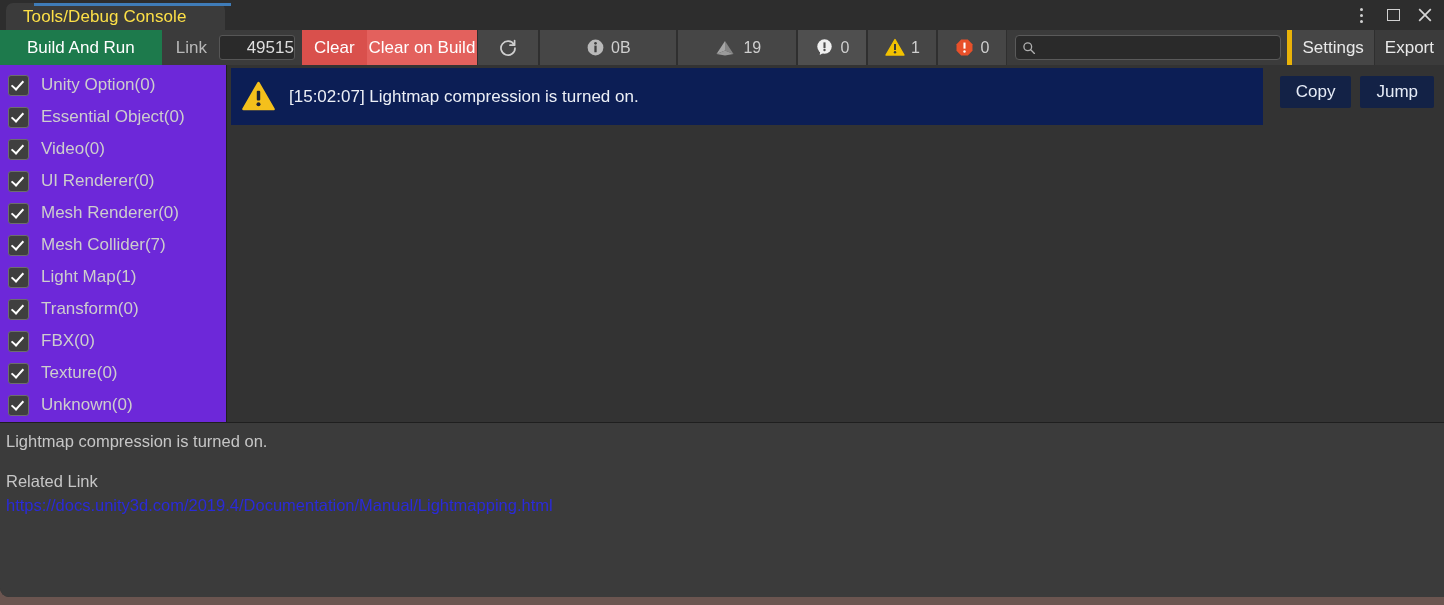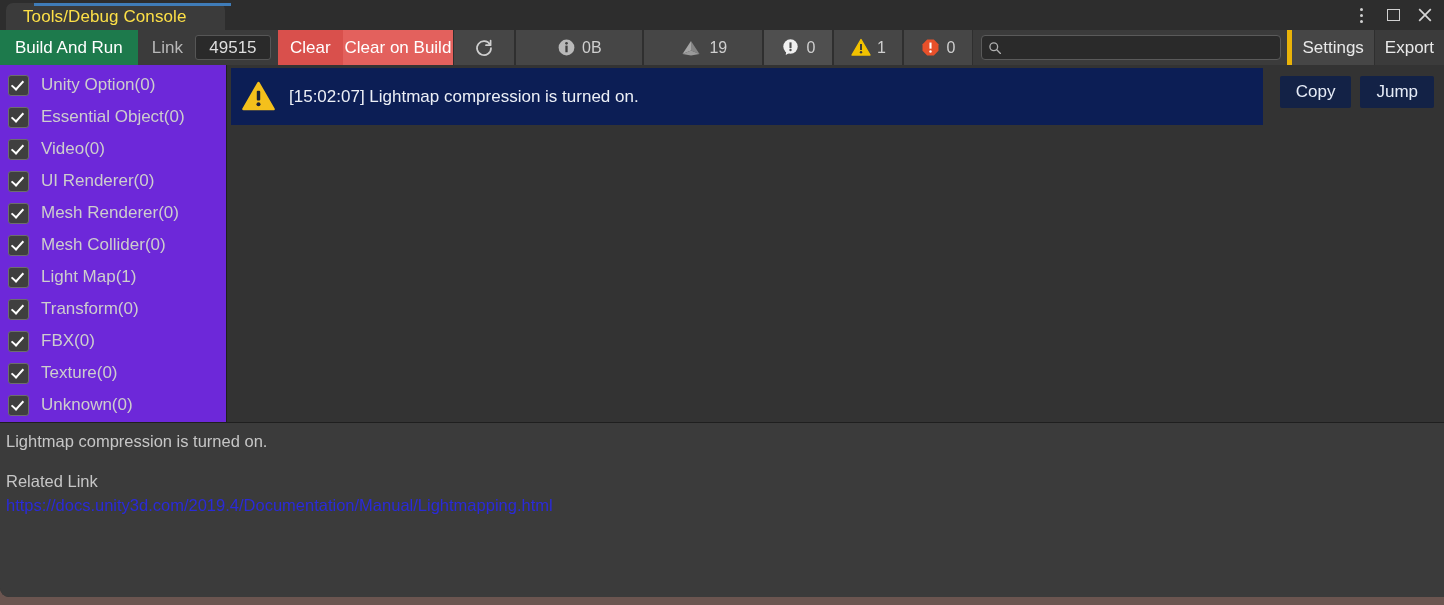--- a/index.html
+++ b/index.html
@@ -87,57 +87,57 @@
   }
   .tb-btn {
     display: flex; align-items: center; justify-content: center;
     font-size: 17px;
     color: #e9e9e9;
     box-sizing: border-box;
     white-space: nowrap;
   }
   .build-run {
     background: #1d7a4c;
-    padding: 0 15px;
+    padding: 0 27px;
     color: #ffffff;
   }
   .port-label {
     color: #b8b8b8;
     font-size: 17px;
     display: flex; align-items: center;
     padding: 0 12px 0 14px;
   }
   .port-input {
     width: 76px; height: 25px;
     align-self: center;
     background: #2a2a2a;
     border: 1px solid #565656;
     border-radius: 3px;
     color: #dedede;
     font-size: 17px;
     font-family: "Liberation Sans", sans-serif;
-    text-align: center;
+    text-align: right;
     box-sizing: border-box;
     padding: 0;
     outline: none;
   }
   .clear-btn { background: #d9504c; padding: 0 12px; margin-left: 7px; color:#fff; }
   .clear-build-btn { background: #e3615d; padding: 0 2px; color:#fff; }
   .tb-cell {
     display: flex; align-items: center; justify-content: center;
     gap: 6px;
     background: #464646;
     color: #cfcfcf;
     font-size: 16px;
     border-left: 1px solid #2f2f2f;
     border-right: 1px solid #2f2f2f;
     box-sizing: border-box;
   }
   .cell-refresh { width: 62px; }
-  .cell-size { width: 128px; }
+  .cell-size { width: 138px; }
   .cell-mesh { width: 120px; }
   .cell-msg { width: 70px; background: #4f4f4f; }
   .cell-warn { width: 70px; }
   .cell-err { width: 70px; }
   .search-wrap {
     flex: 1;
     display: flex; align-items: center;
     padding: 0 6px 0 8px;
     background: #3b3b3b;
   }
@@ -390,21 +390,21 @@
       <div class="side-item">
         <span class="chk"></span>
         <span class="side-label">UI Renderer(0)</span>
       </div>
       <div class="side-item">
         <span class="chk"></span>
         <span class="side-label">Mesh Renderer(0)</span>
       </div>
       <div class="side-item">
         <span class="chk"></span>
-        <span class="side-label">Mesh Collider(0)</span>
+        <span class="side-label">Mesh Collider(7)</span>
       </div>
       <div class="side-item">
         <span class="chk"></span>
         <span class="side-label">Light Map(1)</span>
       </div>
       <div class="side-item">
         <span class="chk"></span>
         <span class="side-label">Transform(0)</span>
       </div>
       <div class="side-item">

